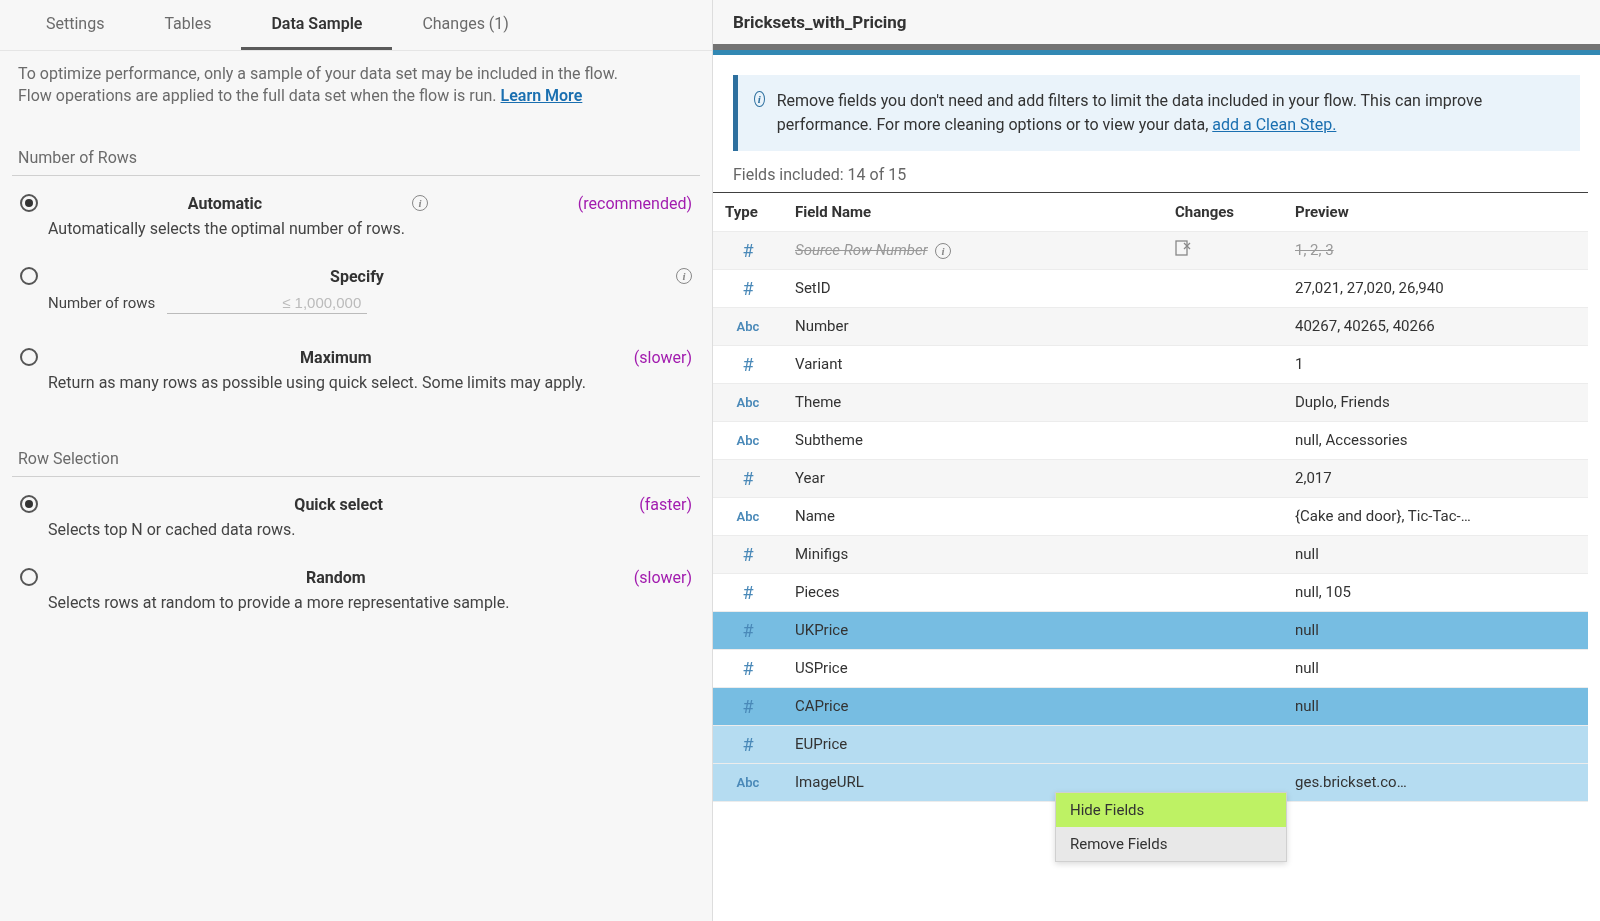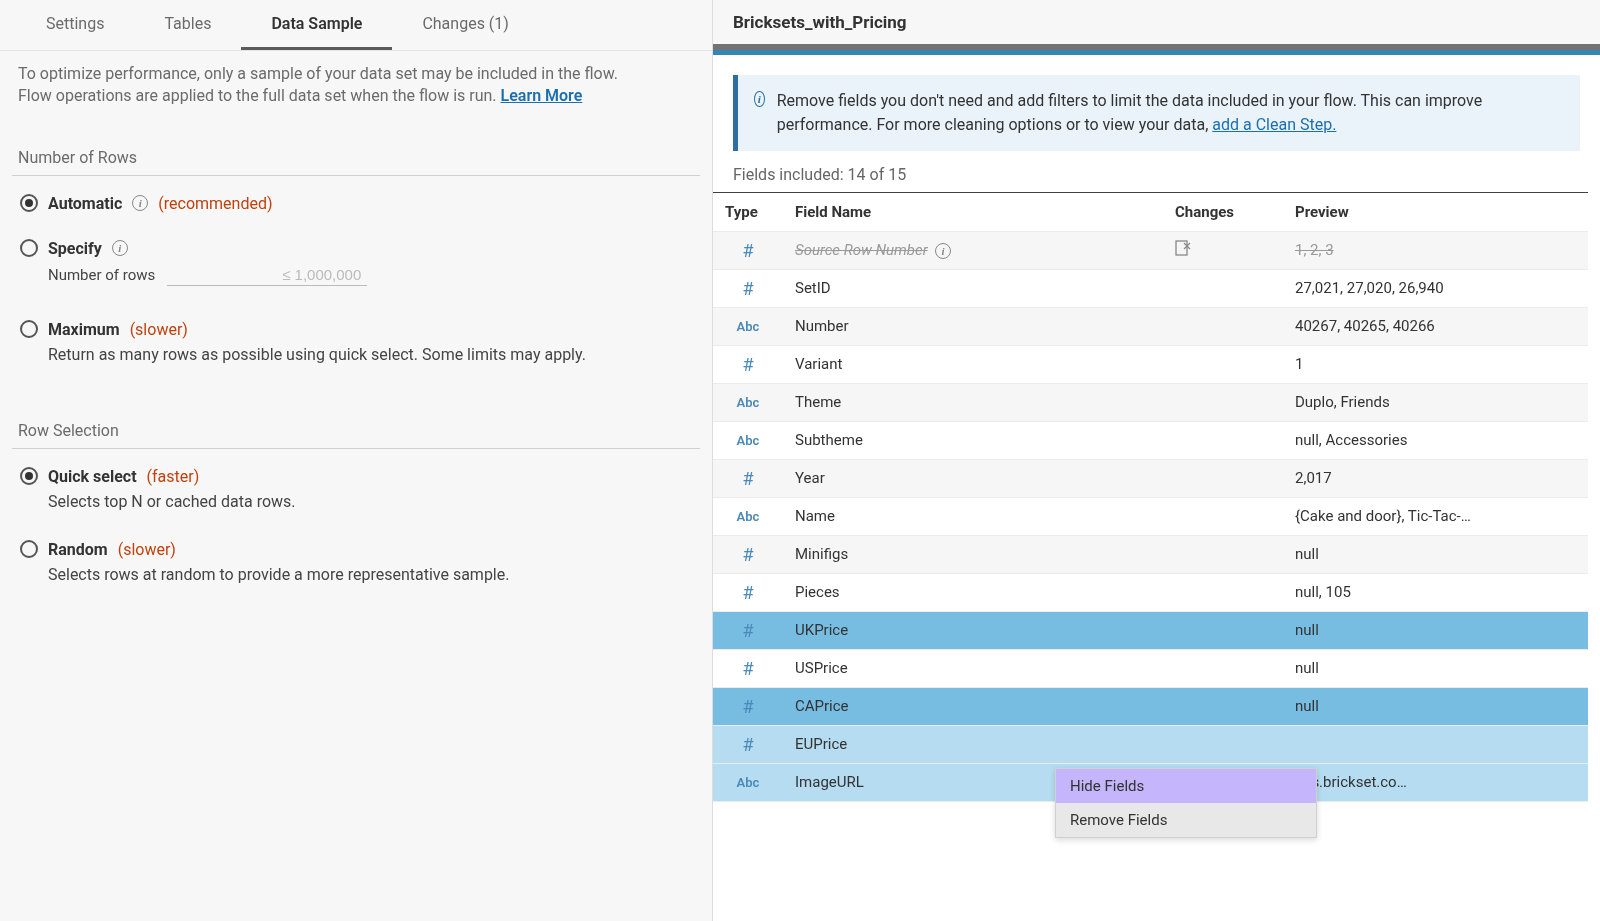--- a/index.html
+++ b/index.html
@@ -59,20 +59,21 @@
     .radio-group {
       padding: 0 20px;
     }
     .radio-option {
       margin-bottom: 26px;
     }
     .radio-line {
       display: flex;
       align-items: center;
       gap: 10px;
+      justify-content: space-between;
     }
     .radio {
       width: 18px; height: 18px;
       border: 2px solid #555;
       border-radius: 50%;
       position: relative;
       flex-shrink: 0;
     }
     .radio.selected::after {
       content: "";
@@ -80,21 +81,21 @@
       left: 3px; top: 3px;
       width: 8px; height: 8px;
       border-radius: 50%;
       background: #333;
     }
     .radio-label {
       font-weight: 700;
       font-size: 16px;
     }
     .hint {
-      color: #c2410c;
+      color: #a21caf;
       font-size: 16px;
       font-weight: 400;
     }
     .info-icon {
       display: inline-flex;
       align-items: center;
       justify-content: center;
       width: 16px; height: 16px;
       border: 1.5px solid #888;
       border-radius: 50%;
@@ -214,23 +215,23 @@
     .changes-icon {
       width: 16px; height: 16px;
       display: inline-block;
       position: relative;
     }
     .changes-icon svg { width: 16px; height: 16px; }
 
     .context-menu {
       position: absolute;
       left: 1055px;
-      top: 768px;
-      width: 262px;
-      background: #c4b5fd;
+      top: 792px;
+      width: 232px;
+      background: #bef264;
       border: 1px solid #d0d0d0;
       box-shadow: 0 2px 6px rgba(0,0,0,.15);
       z-index: 50;
     }
     .context-menu .menu-item {
       padding: 8px 14px;
       font-size: 15px;
       cursor: pointer;
     }
     .context-menu .menu-item.hover {
@@ -259,20 +260,21 @@
 
   <div class="radio-group">
 
     <div class="radio-option">
       <div class="radio-line">
         <span class="radio selected"></span>
         <span class="radio-label">Automatic</span>
         <span class="info-icon">i</span>
         <span class="hint">(recommended)</span>
       </div>
+      <div class="radio-desc">Automatically selects the optimal number of rows.</div>
     </div>
 
     <div class="radio-option">
       <div class="radio-line">
         <span class="radio"></span>
         <span class="radio-label">Specify</span>
         <span class="info-icon">i</span>
       </div>
       <div class="numrows-line">
         <span>Number of rows</span>

